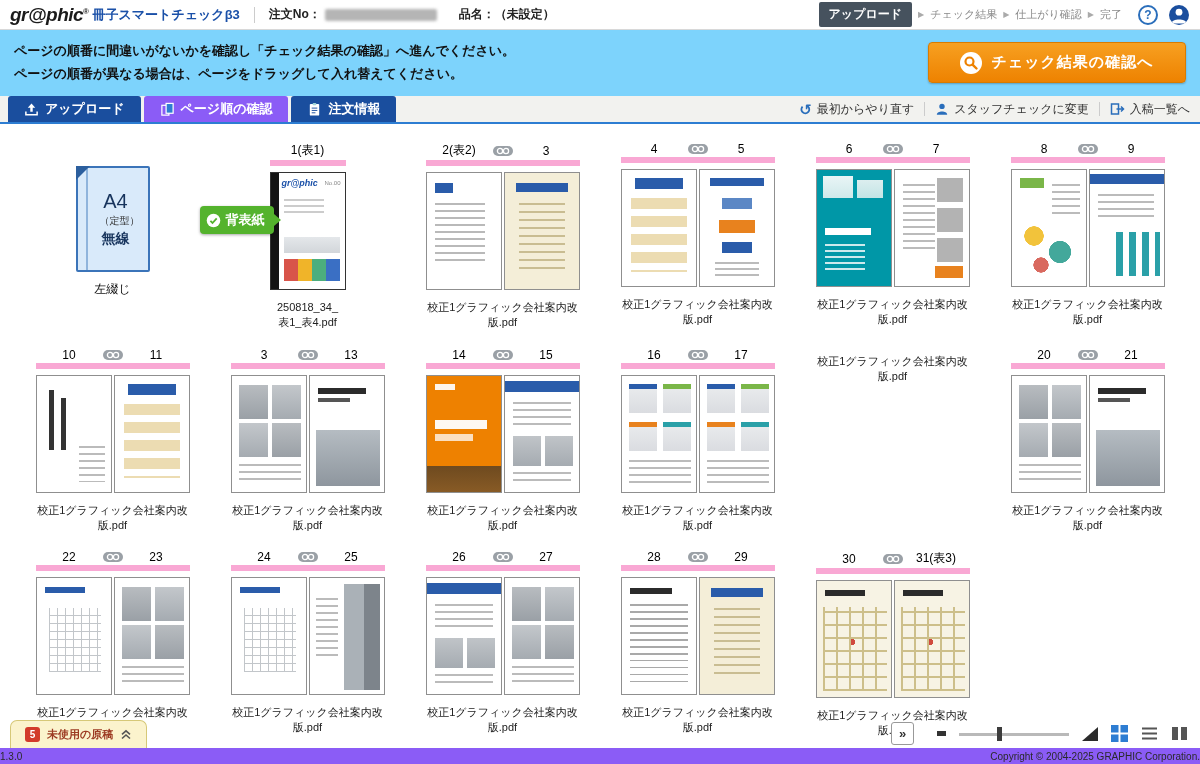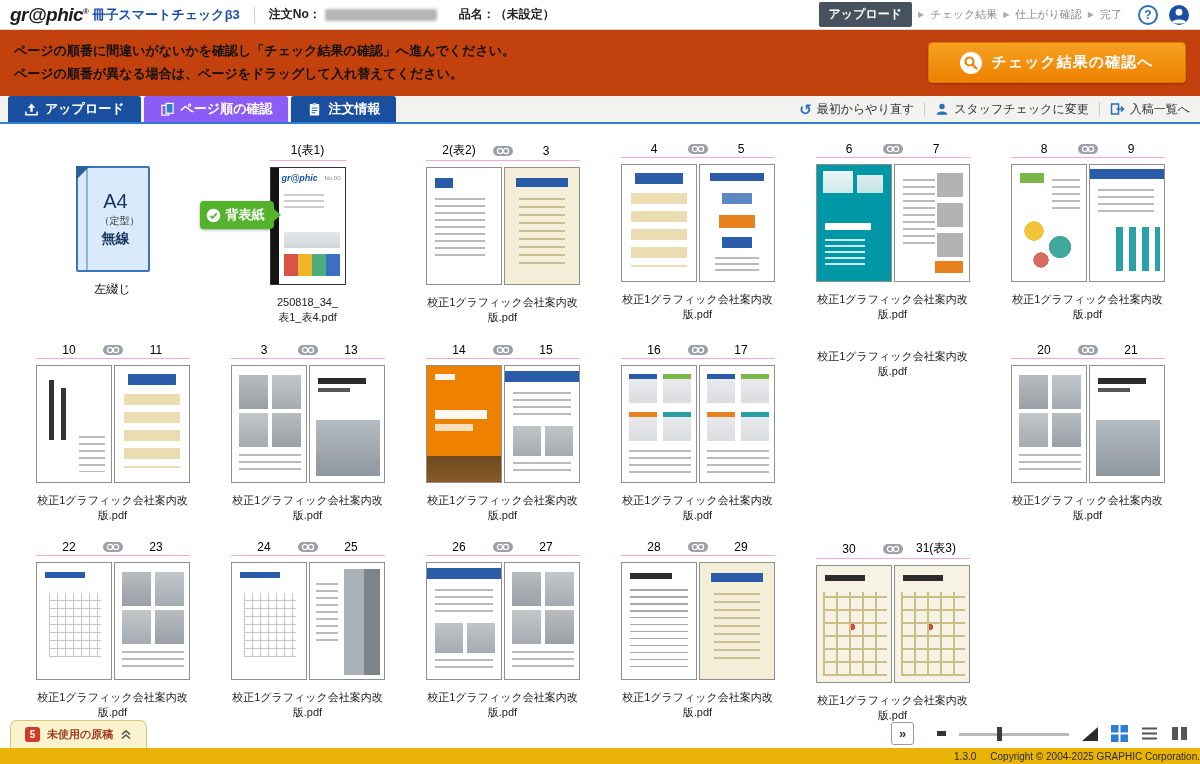--- a/index.html
+++ b/index.html
@@ -14,39 +14,39 @@
 .hdiv{width:1px;height:16px;background:#ccc;margin:0 14px}
 .meta-label{font-size:12px;font-weight:bold;color:#222}
 .redacted{display:inline-block;width:112px;height:12px;background:#b5b5b5;border-radius:2px;filter:blur(1.5px);margin:0 22px 0 4px;vertical-align:middle}
 .crumbs{margin-left:auto;display:flex;align-items:center;gap:6px;font-size:11px;color:#8a8a8a;white-space:nowrap}
 .crumb.active{background:#46525e;color:#fff;font-size:12px;font-weight:bold;padding:4px 10px;border-radius:2px}
 .crumb-sep{font-size:8px;color:#aaa}
 .help-btn{width:20px;height:20px;border:2px solid #2a6ebb;border-radius:50%;color:#2a6ebb;font-weight:bold;font-size:12px;display:flex;align-items:center;justify-content:center;margin-left:16px;cursor:pointer;background:#fff}
 .avatar{margin-left:10px;cursor:pointer;display:flex}
 
 
-.instr{position:absolute;top:30px;left:0;right:0;height:66px;background:#c2410c;border-bottom:1px solid:#ddd;padding:10px 14px}
+.instr{position:absolute;top:30px;left:0;right:0;height:66px;background:#7dd3fc;border-bottom:1px solid:#ddd;padding:10px 14px}
 .instr-line{font-size:13px;font-weight:bold;color:#111;line-height:1.75}
 .confirm-btn{position:absolute;right:14px;top:12px;width:258px;height:41px;background:linear-gradient(#f7a021,#ee8200);border:1px solid #d97b00;border-radius:4px;color:#fff;font-size:15px;font-weight:bold;letter-spacing:1px;display:flex;align-items:center;justify-content:center;gap:9px;cursor:pointer;box-shadow:0 1px 2px rgba(0,0,0,.25)}
 
 
 .tab-strip{position:absolute;top:96px;left:0;right:0;height:28px;background:#f2f2ef;border-bottom:2px solid #2d7dd2;display:flex;align-items:flex-end;padding-left:8px}
 .tab{height:26px;display:flex;align-items:center;gap:6px;padding:0 16px;background:#1a4e9e;color:#fff;font-size:13px;font-weight:bold;margin-right:3px;border-radius:3px 3px 0 0;cursor:pointer;white-space:nowrap}
 .tab.active{background:#8b5cf6}
 .tool-links{margin-left:auto;display:flex;align-items:center;gap:10px;padding-right:10px;height:100%}
 .tool-link{display:flex;align-items:center;gap:5px;font-size:12px;color:#333;cursor:pointer;white-space:nowrap}
 .tool-ic-txt{color:#2a6ebb;font-weight:bold;font-size:15px;line-height:1}
 .vsep{width:1px;height:14px;background:#ccc}
 
 
 .main{position:absolute;top:124px;left:0;right:0;bottom:16px;background:#fff;overflow:hidden}
 .grid{display:grid;grid-template-columns:repeat(6,195px);row-gap:18px;padding:18px 0 0 15px;justify-items:center}
 .spread-cell{text-align:center}
 .spread-inner{display:inline-block}
-.nums{display:flex;align-items:center;justify-content:space-around;border-bottom:1px solid #f9a8d4;padding-bottom:1px;margin-bottom:6px}
+.nums{display:flex;align-items:center;justify-content:space-around;border-bottom:6px solid #f9a8d4;padding-bottom:1px;margin-bottom:6px}
 .num{font-size:12px;color:#000;flex:1;white-space:nowrap}
 .link-pill{display:inline-flex;line-height:0}
 .pages{display:flex;gap:2px;justify-content:center;position:relative}
 .pg{width:76px;height:118px;background:#fff;border:1px solid #8f8f8f;position:relative;cursor:grab;flex:none}
 .fname{font-size:11px;color:#222;margin-top:6px;line-height:1.35;max-width:152px;margin-left:auto;margin-right:auto;word-break:break-all}
 .cover-cell .fname{max-width:64px}
 .single .fname{max-width:82px}
 
 
 .book{width:74px;height:106px;margin:24px auto 0;background:#d9eafa;border:2px solid #3b74b9;border-radius:2px;position:relative;display:flex;flex-direction:column;align-items:center;justify-content:center;gap:2px}
@@ -165,21 +165,21 @@
 .unused-tab{position:absolute;left:10px;bottom:0;display:flex;align-items:center;gap:7px;background:#fbf3cd;border:1px solid #d6c878;border-bottom:none;border-radius:7px 7px 0 0;padding:0 14px;height:28px;cursor:pointer}
 .unused-badge{background:#d23b2a;color:#fff;font-size:10px;font-weight:bold;min-width:15px;height:15px;border-radius:3px;display:flex;align-items:center;justify-content:center;padding:0 2px}
 .unused-label{color:#9c3a22;font-weight:bold;font-size:11px;white-space:nowrap}
 .view-controls{position:absolute;right:12px;bottom:3px;display:flex;align-items:center;gap:13px}
 .expand-btn{width:23px;height:23px;background:#fff;border:1px solid #999;border-radius:3px;font-size:13px;font-weight:bold;color:#333;display:flex;align-items:center;justify-content:center;cursor:pointer;margin-right:10px}
 .zoom-out-ic{width:9px;height:5px;background:#333;display:inline-block;cursor:pointer}
 .slider{width:110px;height:14px;position:relative;cursor:pointer}
 .slider::before{content:"";position:absolute;left:0;right:0;top:6px;height:3px;background:#b9b9b9}
 .slider-handle{position:absolute;left:38px;top:0;width:5px;height:14px;background:#3c3c3c;cursor:grab}
 .view-ic{display:flex;cursor:pointer}
-footer{position:absolute;left:0;right:0;bottom:0;height:16px;background:#eab308;display:flex;align-items:center;justify-content:flex-end;gap:14px;font-size:10px;color:#2a2a2a}
+footer{position:absolute;left:0;right:0;bottom:0;height:16px;background:#8b5cf6;display:flex;align-items:center;justify-content:space-between;gap:14px;font-size:10px;color:#2a2a2a}
 </style>
 </head>
 <body>
 
 <div class="hdr">
   <span class="logo"><span>gr@phic</span><span class="reg">®</span></span>
   <span class="app-name">冊子スマートチェックβ3</span>
   <span class="hdiv"></span>
   <span class="meta-label">注文No：</span>
   <span class="redacted"></span>

